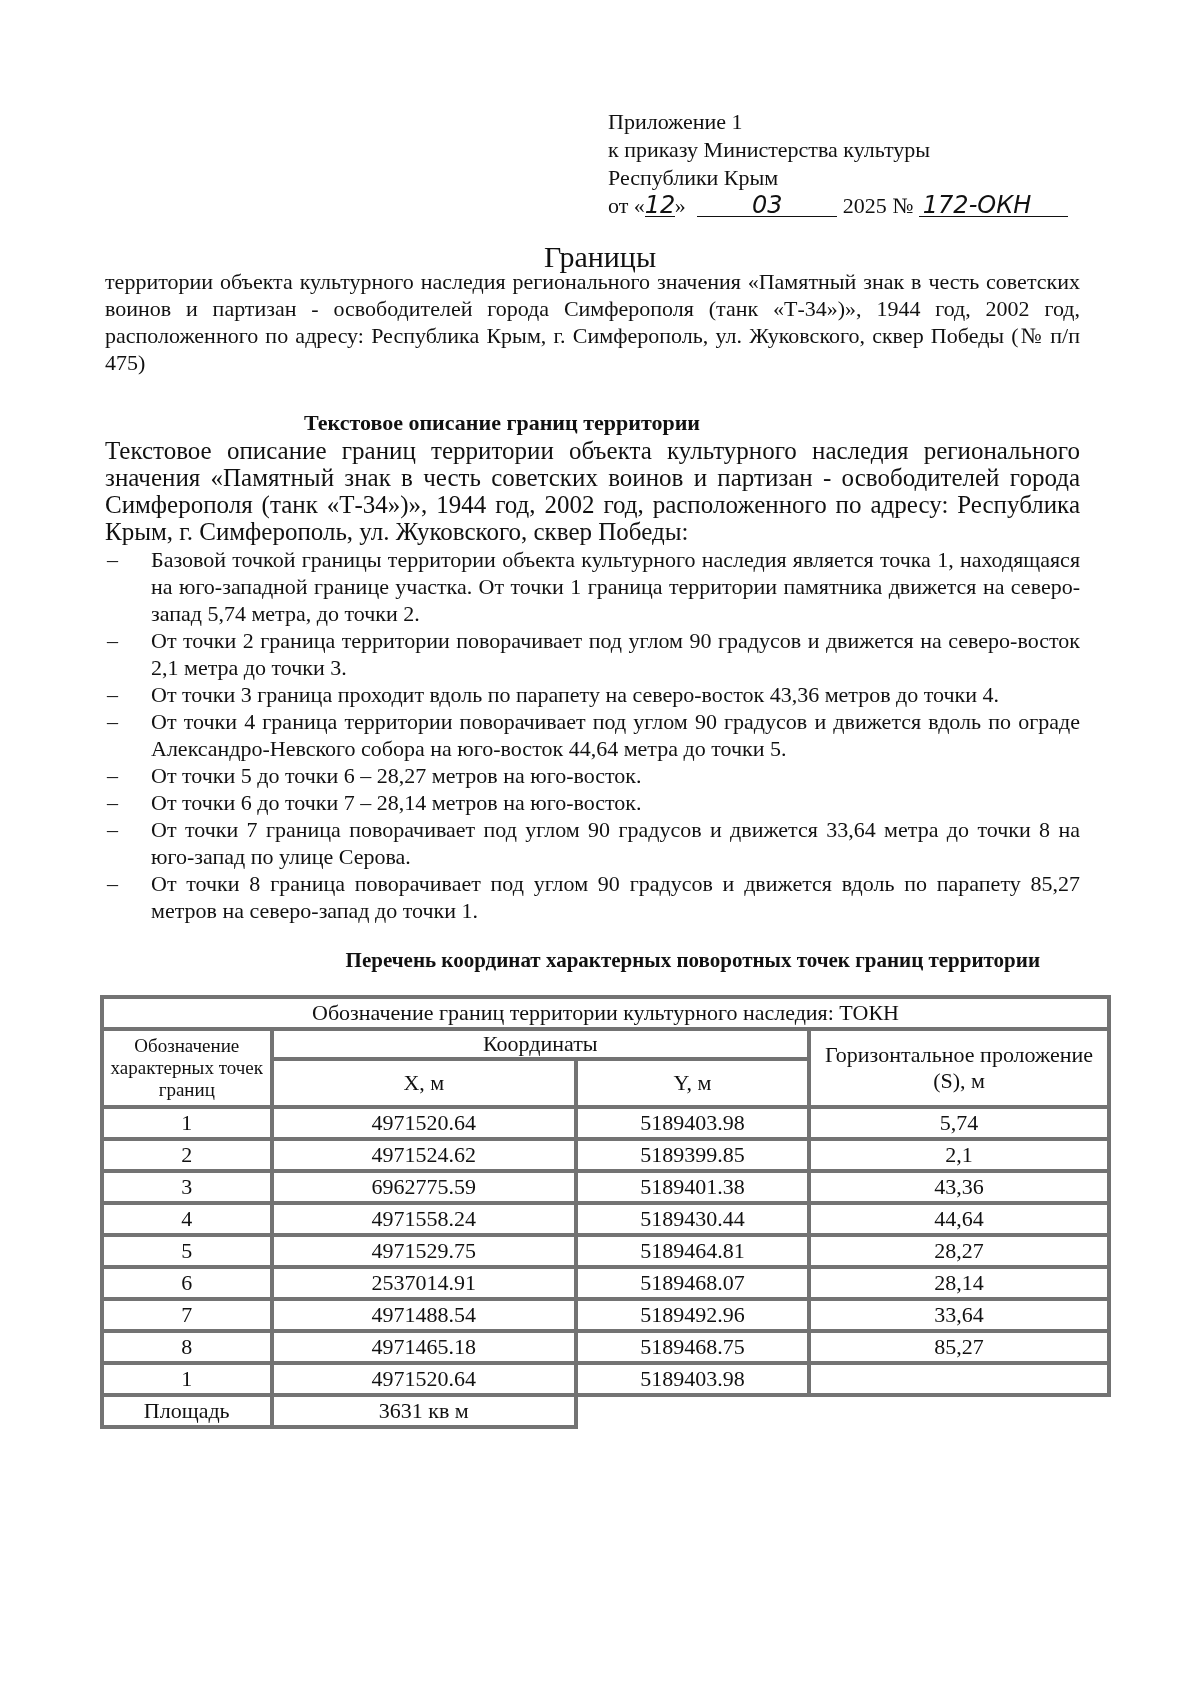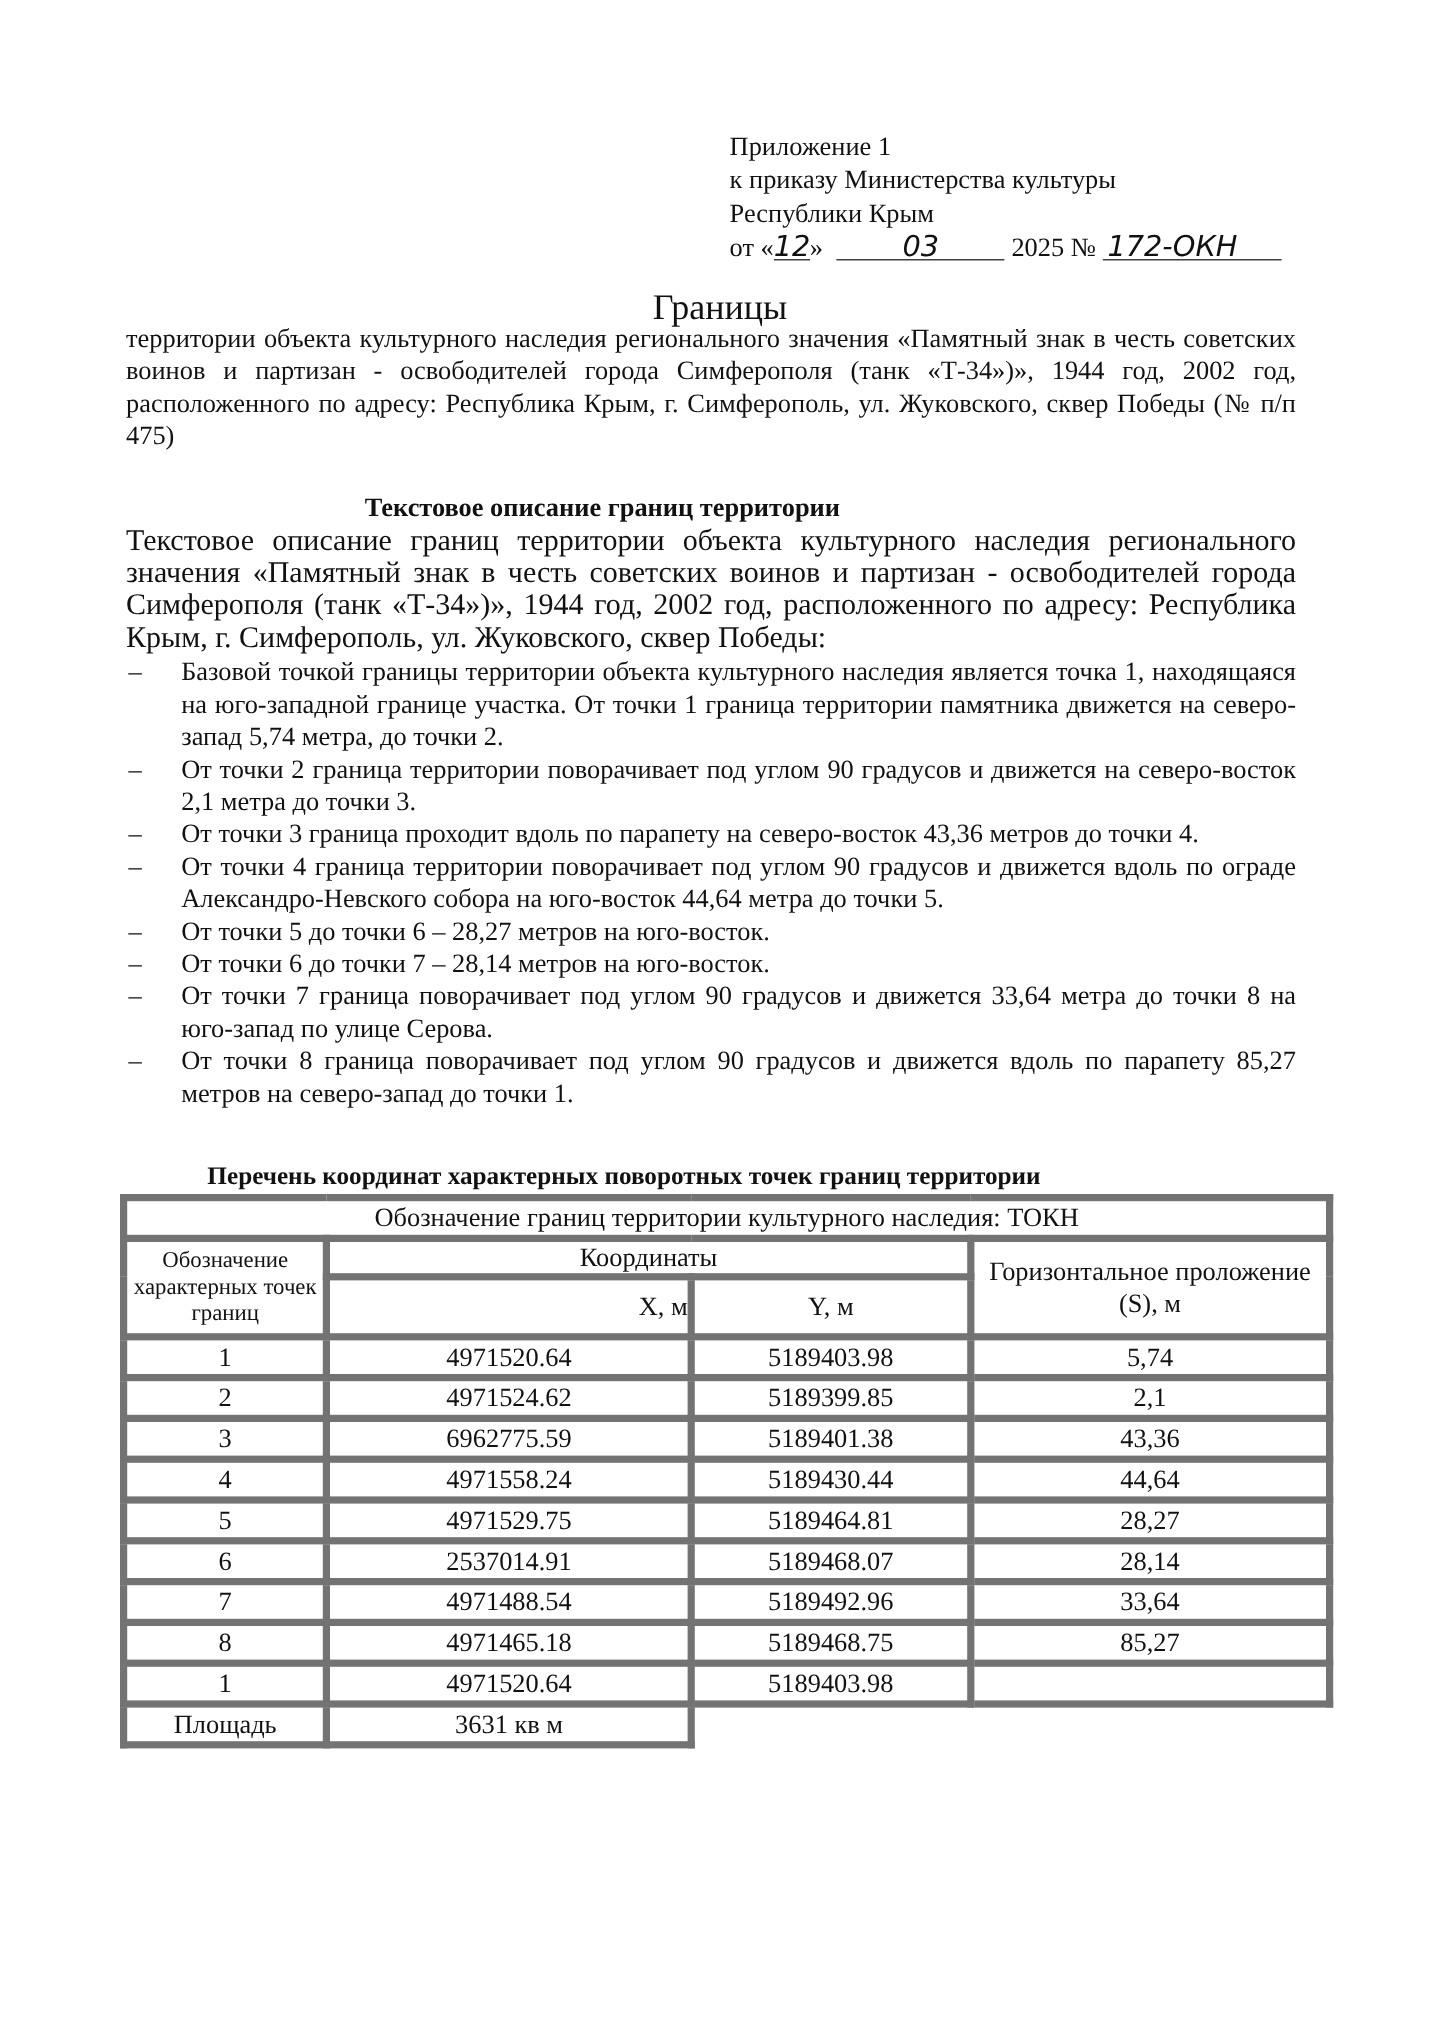--- a/index.html
+++ b/index.html
@@ -12,23 +12,23 @@
   .hand.day { width: 30px; }
   .hand.month { width: 140px; margin-left: 6px; }
   .hand.num { width: 145px; text-align: left; padding-left: 4px; }
   .title { position: absolute; left: 0; width: 1200px; top: 240px; text-align: center; font-size: 30px; }
   .subtitle { position: absolute; left: 105px; width: 975px; top: 268px; font-size: 22px; line-height: 27px; text-align: justify; }
   .section-head { position: absolute; left: 0; width: 1004px; top: 410px; text-align: center; font-size: 22px; font-weight: bold; }
   .intro { position: absolute; left: 105px; width: 975px; top: 437px; font-size: 25px; line-height: 27px; text-align: justify; }
   .bullets { position: absolute; left: 105px; width: 975px; top: 546px; margin: 0; padding: 0; list-style: none; font-size: 22px; line-height: 27px; }
   .bullets li { position: relative; padding-left: 46px; text-align: justify; }
   .bullets li .dash { position: absolute; left: 2px; top: 0; }
-  .table-title { position: absolute; left: 0; width: 1040px; top: 968px; text-align: center; font-size: 21px; font-weight: bold; }
+  .table-title { position: absolute; left: 0; width: 1040px; top: 948px; text-align: right; font-size: 21px; font-weight: bold; }
   table.coords { position: absolute; left: 100px; top: 995px; width: 1011px; border-collapse: collapse; font-size: 22px; }
-  table.coords td, table.coords th { border: 6px solid #737373; text-align: center; padding: 0; font-weight: normal; }
+  table.coords td, table.coords th { border: 4px solid #737373; text-align: center; padding: 0; font-weight: normal; }
   table.coords .hdr td { font-family: "Liberation Serif", serif; }
   .sans { font-family: "Liberation Sans", "DejaVu Sans", sans-serif; font-size: 19px; line-height: 22px; }
   table.coords tr.data td { height: 28px; }
   table.coords td.noborder { border: none; }
 </style>
 </head>
 <body>
 
 <div class="appendix">
   <div class="line">Приложение 1</div>
@@ -71,21 +71,21 @@
   <tbody>
       <tr class="hdr">
     <td colspan="4" style="height:28px;">Обозначение границ территории культурного наследия: ТОКН</td>
   </tr>
   <tr class="hdr">
     <td rowspan="2" class="sans">Обозначение характерных точек границ</td>
     <td colspan="2" style="height:26px;">Координаты</td>
     <td rowspan="2" style="line-height:26px;">Горизонтальное проложение (S), м</td>
   </tr>
   <tr class="hdr">
-    <td style="height:44px;text-align:right;">X, м</td>
+    <td style="height:44px;">X, м</td>
     <td>Y, м</td>
   </tr>
   <tr class="data">
     <td>1</td>
         <td>4971520.64</td>
         <td>5189403.98</td>
         <td>5,74</td>
   </tr>
   <tr class="data">
     <td>2</td>

